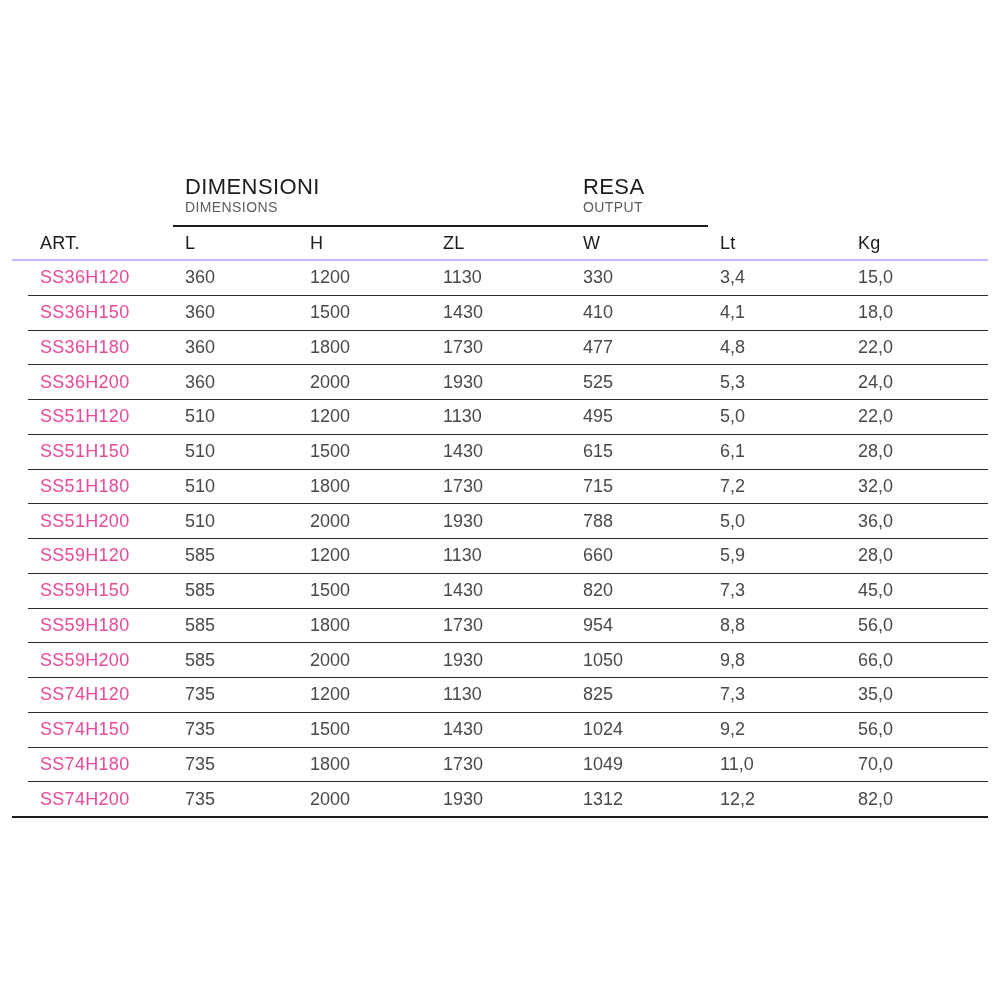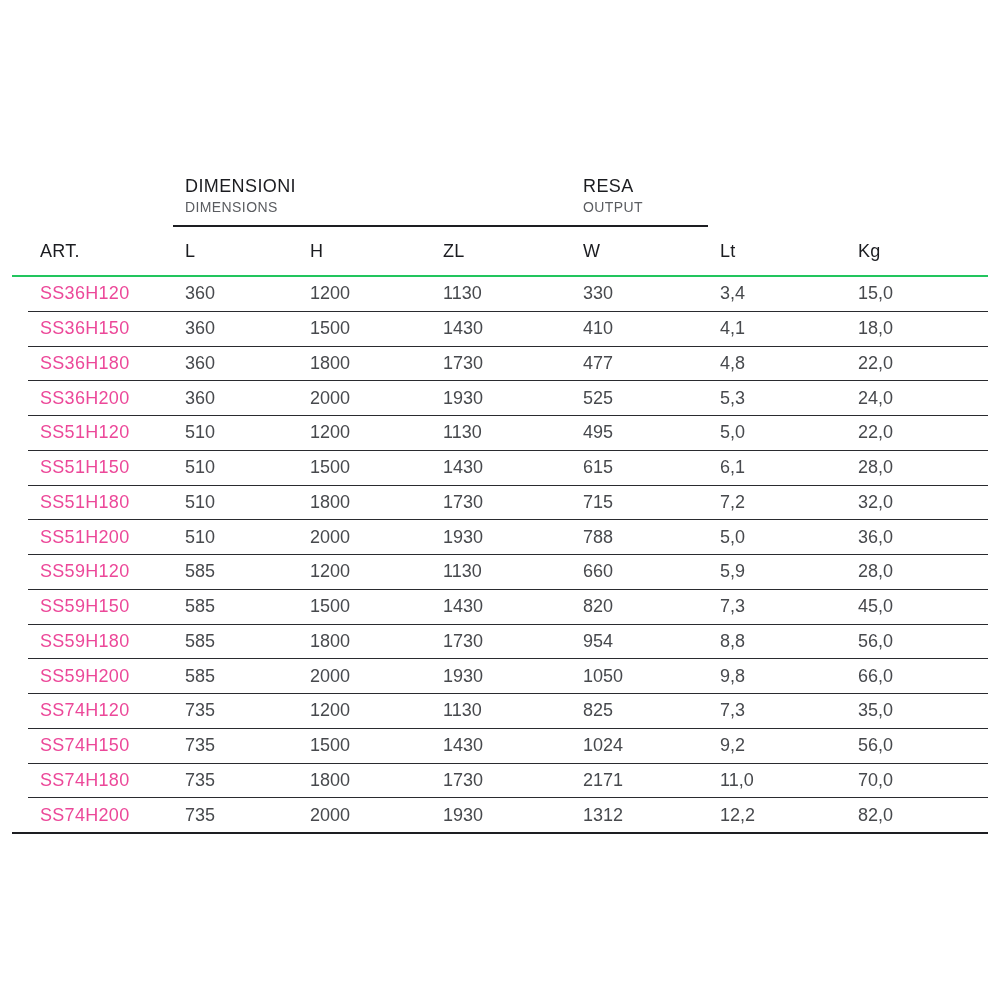--- a/index.html
+++ b/index.html
@@ -35,37 +35,37 @@
     padding: 1px 0 0 12px;
     border-bottom: 2px solid #1d1e22;
   }
   .group-cell.empty {
     border-bottom: none;
     padding: 0;
   }
   .span3 { grid-column: 2 / span 3; }
   .g-it {
     display: block;
-    font-size: 18px;
+    font-size: 22px;
     line-height: 21px;
     letter-spacing: 0.4px;
     color: #1b1c20;
   }
   .g-en {
     display: block;
     font-size: 14px;
     line-height: 21px;
     letter-spacing: 0.4px;
     color: #5a5c60;
   }
   
   .colhead-row {
-    height: 50px;
-    box-sizing: border-box;
-    border-bottom: 2px solid #22c55e;
+    height: 34px;
+    box-sizing: border-box;
+    border-bottom: 2px solid #c4b5fd;
     align-items: center;
   }
   .colhead-cell {
     box-sizing: border-box;
     padding-left: 12px;
     font-size: 18px;
     letter-spacing: 0.3px;
     color: #1b1c20;
   }
   .colhead-cell.first { padding-left: 28px; }
@@ -264,21 +264,21 @@
         <div class="cell">1024</div>
         <div class="cell">9,2</div>
         <div class="cell">56,0</div>
       </div>
         <div class="row-sep"></div>
         <div class="grid-row data-row">
         <div class="cell art">SS74H180</div>
         <div class="cell">735</div>
         <div class="cell">1800</div>
         <div class="cell">1730</div>
-        <div class="cell">2171</div>
+        <div class="cell">1049</div>
         <div class="cell">11,0</div>
         <div class="cell">70,0</div>
       </div>
         <div class="row-sep"></div>
         <div class="grid-row data-row">
         <div class="cell art">SS74H200</div>
         <div class="cell">735</div>
         <div class="cell">2000</div>
         <div class="cell">1930</div>
         <div class="cell">1312</div>

